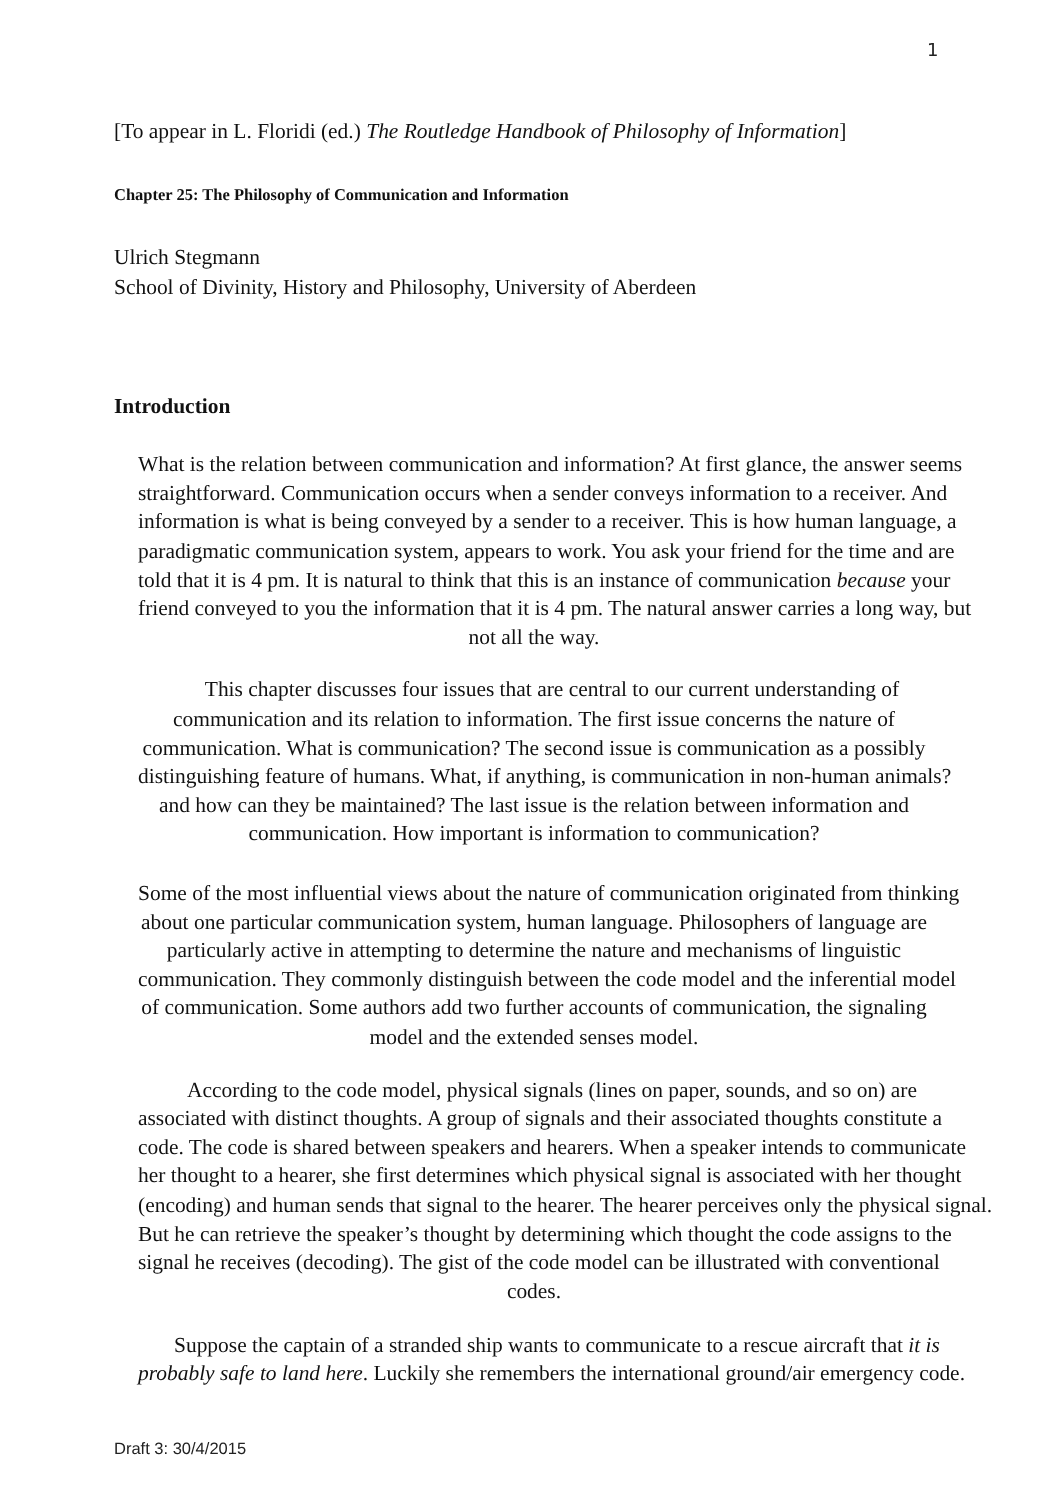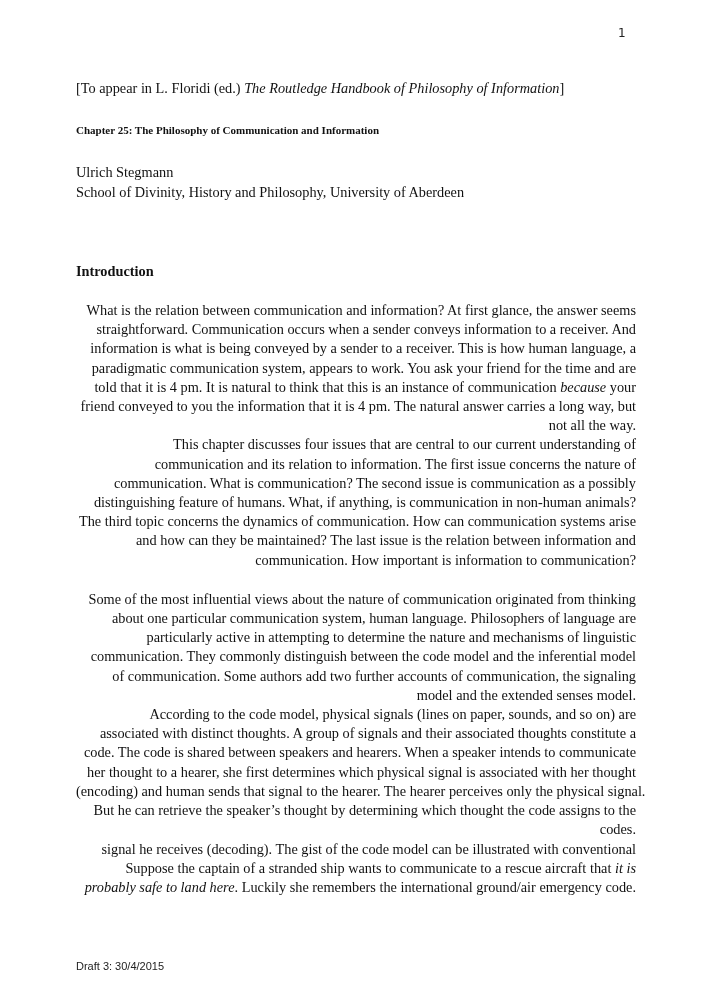--- a/index.html
+++ b/index.html
@@ -12,21 +12,21 @@
       position: absolute; left: 76px; top: 79px; width: 560px;
       font-family: "Liberation Serif", serif; font-size: 14.3px; line-height: 19.2px;
     }
     .note { margin: 0; white-space: nowrap; }
     .chapter-title { margin: 23px 0 0 0; font-weight: bold; font-size: 11px; white-space: nowrap; }
     .author { margin: 23px 0 0 0; }
     .affiliation { margin: 0; white-space: nowrap; }
     .section-heading { margin: 0; font-weight: bold; }
     .h-intro { margin-top: 60px; }
     .h-what { margin-top: 58px; }
-    .para { margin: 0; text-align: right; }
+    .para { margin: 16px; text-align: center; }
     .first { margin-top: 20px; }
     .line { display: block; white-space: nowrap; }
     em { font-style: italic; }
     .footer {
       position: absolute; top: 960px; left: 76px;
       font-family: Liberation Sans, sans-serif; font-size: 11px; color: #222;
     }
   </style>
 </head>
 <body>
@@ -51,21 +51,20 @@
     <span class="line"><span>told that it is 4 pm. It is natural to think that this is an instance of communication </span><em>because</em><span> your</span></span>
     <span class="line">friend conveyed to you the information that it is 4 pm. The natural answer carries a long way, but</span>
     <span class="line">not all the way.</span>
   </p>
 
   <p class="para">
     <span class="line" style="padding-left:24px">This chapter discusses four issues that are central to our current understanding of</span>
     <span class="line">communication and its relation to information. The first issue concerns the nature of</span>
     <span class="line">communication. What is communication? The second issue is communication as a possibly</span>
     <span class="line">distinguishing feature of humans. What, if anything, is communication in non-human animals?</span>
-    <span class="line">The third topic concerns the dynamics of communication. How can communication systems arise</span>
     <span class="line">and how can they be maintained? The last issue is the relation between information and</span>
     <span class="line">communication. How important is information to communication?</span>
   </p>
 
 
   <p class="para first">
     <span class="line">Some of the most influential views about the nature of communication originated from thinking</span>
     <span class="line">about one particular communication system, human language. Philosophers of language are</span>
     <span class="line">particularly active in attempting to determine the nature and mechanisms of linguistic</span>
     <span class="line">communication. They commonly distinguish between the code model and the inferential model</span>
@@ -73,22 +72,22 @@
     <span class="line">model and the extended senses model.</span>
   </p>
 
   <p class="para">
     <span class="line" style="padding-left:24px">According to the code model, physical signals (lines on paper, sounds, and so on) are</span>
     <span class="line">associated with distinct thoughts. A group of signals and their associated thoughts constitute a</span>
     <span class="line">code. The code is shared between speakers and hearers. When a speaker intends to communicate</span>
     <span class="line">her thought to a hearer, she first determines which physical signal is associated with her thought</span>
     <span class="line">(encoding) and human sends that signal to the hearer. The hearer perceives only the physical signal.</span>
     <span class="line">But he can retrieve the speaker’s thought by determining which thought the code assigns to the</span>
+    <span class="line">signal he receives (decoding). The gist of the code model can be illustrated with conventional</span>
     <span class="line">codes.</span>
-    <span class="line">signal he receives (decoding). The gist of the code model can be illustrated with conventional</span>
   </p>
 
   <p class="para">
     <span class="line" style="padding-left:24px"><span>Suppose the captain of a stranded ship wants to communicate to a rescue aircraft that </span><em>it is</em></span>
     <span class="line"><em>probably safe to land here</em><span>. Luckily she remembers the international ground/air emergency code.</span></span>
   </p>
 </div>
 
 <div class="footer">Draft 3: 30/4/2015</div>
 

